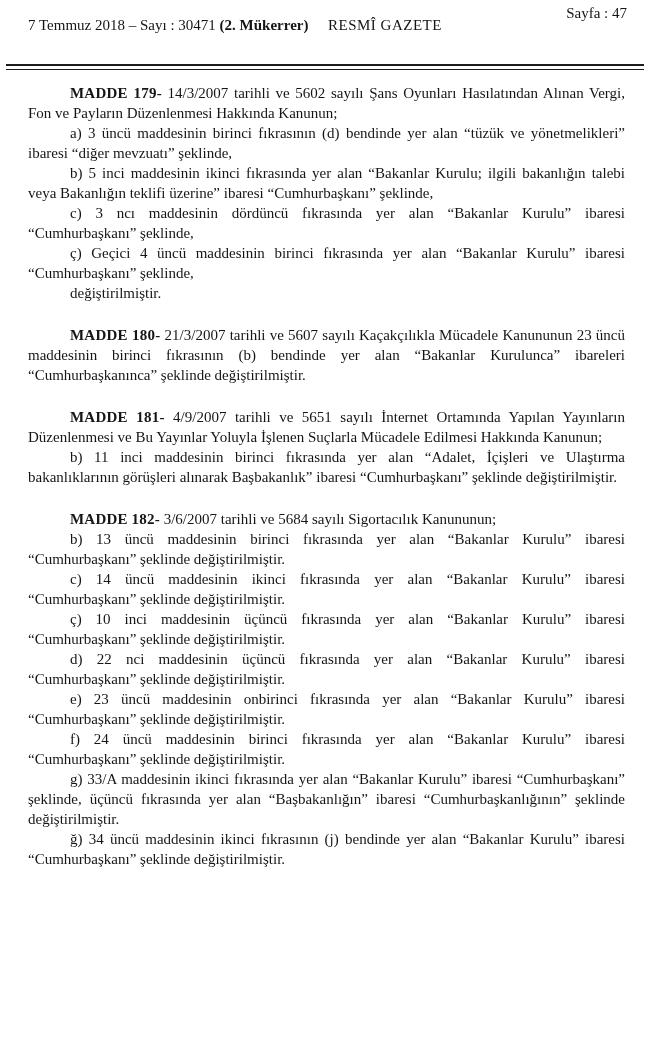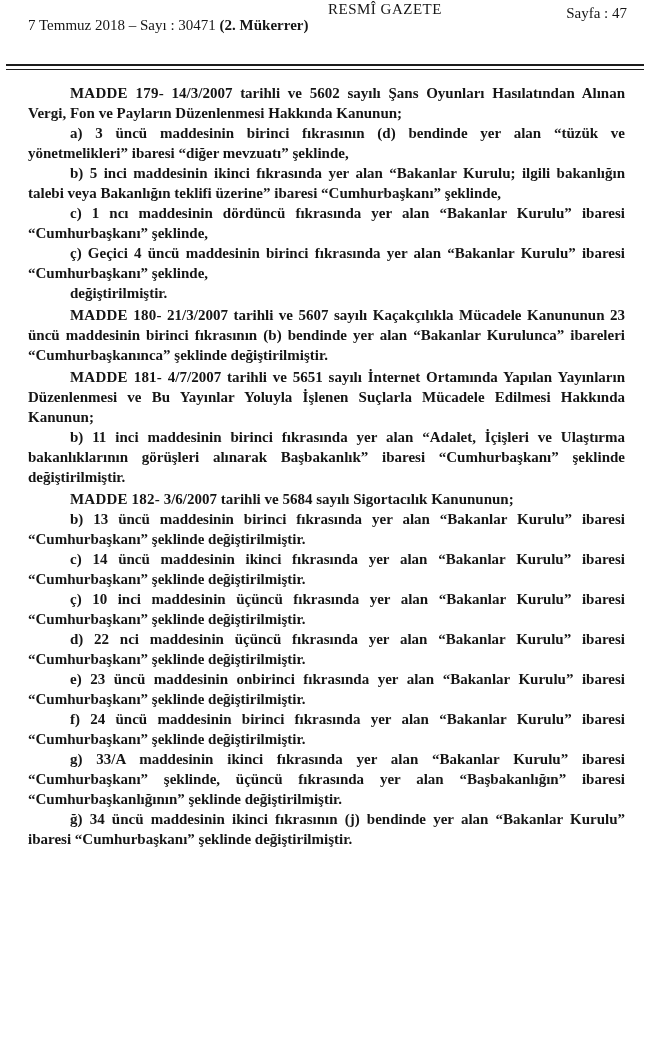--- a/index.html
+++ b/index.html
@@ -21,21 +21,21 @@
   }
   .h-left {
     position: absolute;
     left: 28px;
     top: 17px;
     white-space: nowrap;
   }
   .h-center {
     position: absolute;
     left: 328px;
-    top: 1px;
+    top: 17px;
     white-space: nowrap;
     letter-spacing: 0.5px;
   }
   .h-right {
     position: absolute;
     right: 23px;
     top: 5px;
     white-space: nowrap;
   }
   .double-rule {
@@ -44,25 +44,24 @@
     border-top: 2.5px solid #1c1c1c;
     border-bottom: 1.5px solid #1c1c1c;
   }
   main.gz-body {
     margin: 13px 25px 0 28px;
     font-size: 15px;
     line-height: 20px;
     text-align: justify;
   }
   .sec { margin: 0; }
-  .sec + .sec { margin-top: 2px; }
+  .sec + .sec { margin-top: 22px; }
   .para {
     margin: 0;
     text-indent: 42px;
-    font-weight: bold;
   }
   .para b { letter-spacing: 0.2px; }
 </style>
 </head>
 <body>
 
 <div class="page">
 
   <header class="gz-header">
     <div class="h-left"><span>7 Temmuz 2018 – Sayı : 30471 </span><b>(2. Mükerrer)</b></div>
@@ -71,31 +70,31 @@
   </header>
 
   <div class="double-rule"></div>
 
   <main class="gz-body">
 
     <section class="sec">
       <p class="para"><b>MADDE 179-</b><span>  14/3/2007 tarihli ve 5602 sayılı Şans Oyunları Hasılatından Alınan Vergi, Fon ve Payların Düzenlenmesi Hakkında Kanunun;</span></p>
       <p class="para"><span>a) 3 üncü maddesinin birinci fıkrasının (d) bendinde yer alan “tüzük ve yönetmelikleri” ibaresi “diğer mevzuatı” şeklinde,</span></p>
       <p class="para"><span>b) 5 inci maddesinin ikinci fıkrasında yer alan “Bakanlar Kurulu; ilgili bakanlığın talebi veya Bakanlığın teklifi üzerine” ibaresi “Cumhurbaşkanı” şeklinde,</span></p>
-      <p class="para"><span>c) 1 ncı maddesinin dördüncü fıkrasında yer alan “Bakanlar Kurulu” ibaresi “Cumhurbaşkanı” şeklinde,</span></p>
+      <p class="para"><span>c) 3 ncı maddesinin dördüncü fıkrasında yer alan “Bakanlar Kurulu” ibaresi “Cumhurbaşkanı” şeklinde,</span></p>
       <p class="para"><span>ç) Geçici 4 üncü maddesinin birinci fıkrasında yer alan “Bakanlar Kurulu” ibaresi “Cumhurbaşkanı” şeklinde,</span></p>
       <p class="para"><span>değiştirilmiştir.</span></p>
     </section>
 
     <section class="sec">
       <p class="para"><b>MADDE 180-</b><span> 21/3/2007 tarihli ve 5607 sayılı Kaçakçılıkla Mücadele Kanununun 23 üncü maddesinin birinci fıkrasının (b) bendinde yer alan “Bakanlar Kurulunca” ibareleri “Cumhurbaşkanınca” şeklinde değiştirilmiştir.</span></p>
     </section>
 
     <section class="sec">
-      <p class="para"><b>MADDE 181-</b><span> 4/7/2007 tarihli ve 5651 sayılı İnternet Ortamında Yapılan Yayınların Düzenlenmesi ve Bu Yayınlar Yoluyla İşlenen Suçlarla Mücadele Edilmesi Hakkında Kanunun;</span></p>
+      <p class="para"><b>MADDE 181-</b><span> 4/9/2007 tarihli ve 5651 sayılı İnternet Ortamında Yapılan Yayınların Düzenlenmesi ve Bu Yayınlar Yoluyla İşlenen Suçlarla Mücadele Edilmesi Hakkında Kanunun;</span></p>
       <p class="para"><span>b) 11 inci maddesinin birinci fıkrasında yer alan “Adalet, İçişleri ve Ulaştırma bakanlıklarının görüşleri alınarak Başbakanlık” ibaresi “Cumhurbaşkanı” şeklinde değiştirilmiştir.</span></p>
     </section>
 
     <section class="sec">
       <p class="para"><b>MADDE 182-</b><span> 3/6/2007 tarihli ve 5684 sayılı Sigortacılık Kanununun;</span></p>
       <p class="para"><span>b) 13 üncü maddesinin birinci fıkrasında yer alan “Bakanlar Kurulu” ibaresi “Cumhurbaşkanı” şeklinde değiştirilmiştir.</span></p>
       <p class="para"><span>c) 14 üncü maddesinin ikinci fıkrasında yer alan “Bakanlar Kurulu” ibaresi “Cumhurbaşkanı” şeklinde değiştirilmiştir.</span></p>
       <p class="para"><span>ç) 10 inci maddesinin üçüncü fıkrasında yer alan “Bakanlar Kurulu” ibaresi “Cumhurbaşkanı” şeklinde değiştirilmiştir.</span></p>
       <p class="para"><span>d) 22 nci maddesinin üçüncü fıkrasında yer alan “Bakanlar Kurulu” ibaresi “Cumhurbaşkanı” şeklinde değiştirilmiştir.</span></p>
       <p class="para"><span>e) 23 üncü maddesinin onbirinci fıkrasında yer alan “Bakanlar Kurulu” ibaresi “Cumhurbaşkanı” şeklinde değiştirilmiştir.</span></p>

